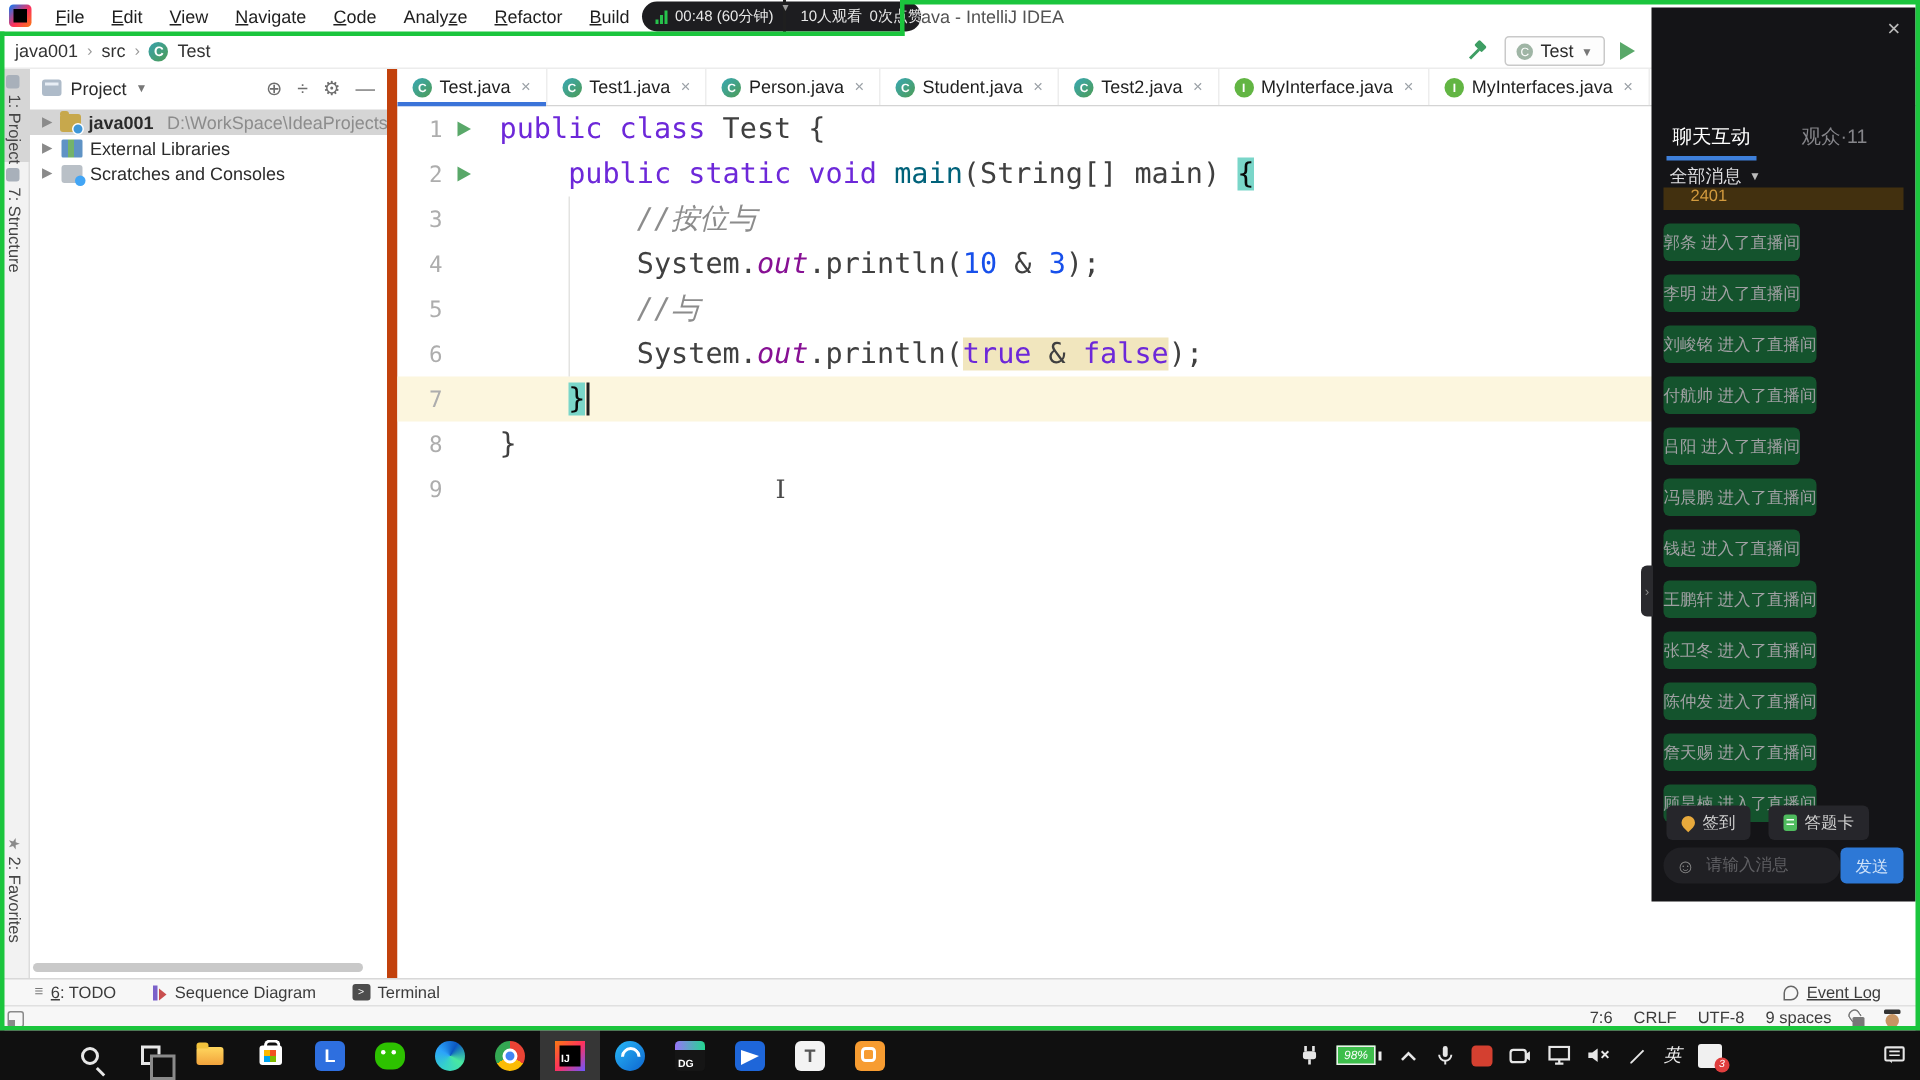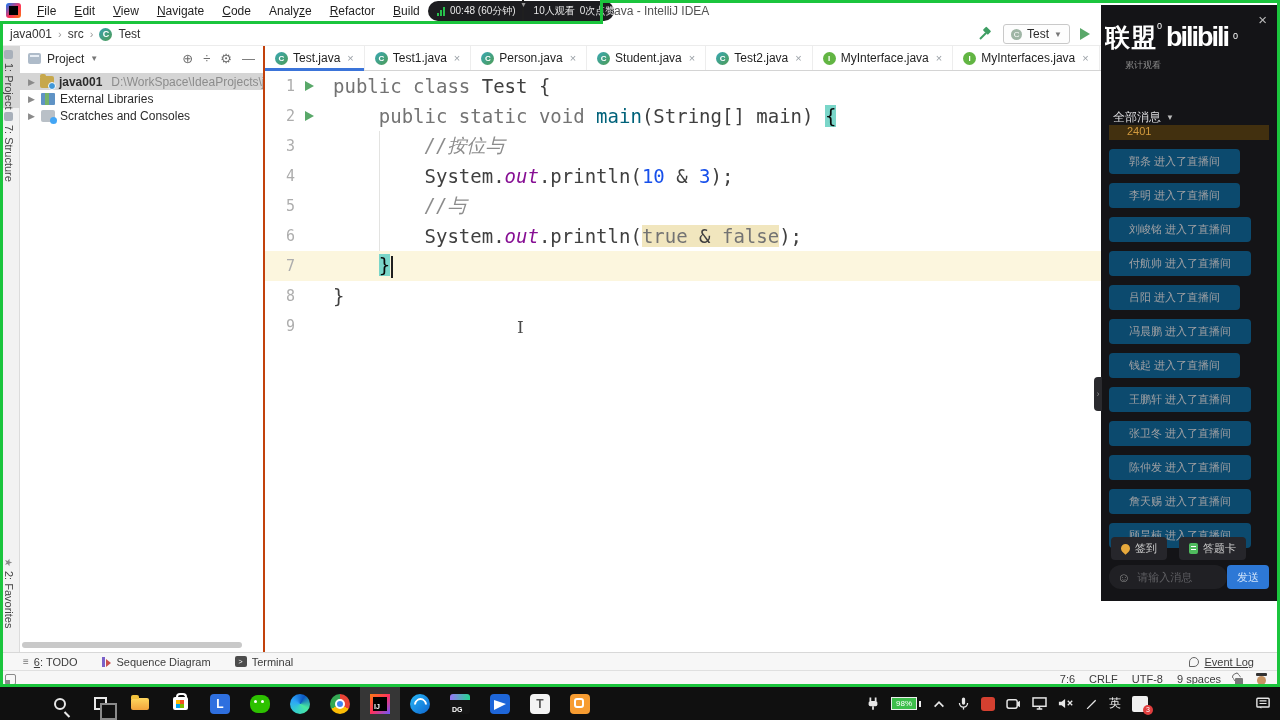--- a/index.html
+++ b/index.html
@@ -51,21 +51,21 @@
 
   
   .stripe{position:absolute;left:0;top:46px;width:20px;height:606px;background:#f2f2f2;border-right:1px solid #dcdcdc;}
   .stripe-item{position:absolute;left:15px;white-space:nowrap;font-size:11px;color:#454545;
                transform:rotate(90deg);transform-origin:left top;display:flex;align-items:center;gap:4px;}
   .stripe-hl{position:absolute;left:0;width:20px;background:#d6d6d6;}
   .sq-ic{display:inline-block;width:9px;height:9px;background:#a8b0ba;border-radius:2px;}
   .star-ic{color:#8a8a8a;font-size:10px;}
 
   
-  .ppanel{position:absolute;left:20px;top:46px;width:245px;height:606px;background:#fff;border-right:2px solid #c2410c;}
+  .ppanel{position:absolute;left:20px;top:46px;width:245px;height:606px;background:#fff;border-right:7px solid #c2410c;}
   .pp-header{position:absolute;left:0;top:0;width:100%;height:25px;display:flex;align-items:center;padding:0 8px;gap:6px;
              font-size:12px;color:#2b2b2b;}
   .pp-title-ic{width:13px;height:11px;background:#aebbc9;border-radius:2px;position:relative;}
   .pp-title-ic::after{content:"";position:absolute;left:2px;top:2px;right:2px;height:2px;background:#e8eef5;}
   .pp-header .dd{font-size:8px;color:#777;}
   .pp-tools{margin-left:auto;display:flex;align-items:center;gap:10px;color:#6e6e6e;font-size:13px;}
   .pp-tools span{cursor:default;}
   #ptree{position:absolute;left:0;top:27px;width:100%;}
   .trow{height:17px;display:flex;align-items:center;font-size:12px;color:#2b2b2b;padding-left:8px;gap:5px;white-space:nowrap;overflow:hidden;}
   .trow.sel{background:#d5d5d5;}
@@ -97,21 +97,21 @@
           font-family:"DejaVu Sans Mono","Liberation Mono",monospace;}
   .caret-line{position:absolute;left:0;top:180px;width:100%;height:30px;background:#fcf6de;}
   .iguide{position:absolute;left:114px;top:60px;width:1px;height:120px;background:#e3e3e1;}
   #code-lines{position:absolute;left:0;top:0;width:100%;}
   .crow{height:30px;display:flex;align-items:center;position:relative;}
   .lnum{width:30px;text-align:right;color:#adadad;font-size:15px;flex:none;}
   .gut{width:38px;flex:none;display:flex;align-items:center;padding-left:10px;}
   .runarrow{width:0;height:0;border-left:9px solid #59a869;border-top:5.5px solid transparent;border-bottom:5.5px solid transparent;}
   .codetext{font-size:19px;white-space:pre;letter-spacing:0;}
   .c-pl{color:#404040;}
-  .c-kw{color:#737373;}
+  .c-kw{color:#6d28d9;}
   .c-fn{color:#00627a;}
   .c-cm{color:#8c8c8c;font-style:italic;}
   .c-fd{color:#871094;font-style:italic;}
   .c-nm{color:#1750eb;}
   .c-br{background:#7ad6c9;color:#080808;}
   .c-hl{background:#f1e6be;}
   .caret{display:inline-block;width:2px;height:22px;background:#1f1f1f;vertical-align:middle;margin-left:1px;}
   .ibeam{position:absolute;left:252px;top:246px;font-family:"DejaVu Serif",serif;font-size:17px;color:#4a4a4a;}
 
   
@@ -125,21 +125,21 @@
   .wm .z2{position:absolute;left:128px;top:10px;font-size:9px;color:#fff;}
   .ltabs{position:absolute;left:0;top:74px;width:100%;height:24px;display:flex;align-items:center;gap:34px;padding-left:14px;}
   .ltab{font-size:13px;color:#85858a;position:relative;}
   .ltab.on{color:#fff;}
   .ltab.on::after{content:"";position:absolute;left:-4px;right:-4px;bottom:-7px;height:3px;background:#3e7fd9;}
   .lfilter{position:absolute;left:12px;top:104px;font-size:12px;color:#dfdfe2;display:flex;align-items:center;gap:5px;}
   .lfilter .dd{font-size:8px;color:#bbb;}
   .lbanner{position:absolute;left:8px;top:120px;width:160px;height:15px;background:#42300f;color:#d29a3e;
            font-size:11px;line-height:13px;padding-left:18px;overflow:hidden;}
   #chatlist{position:absolute;left:8px;top:144px;width:164px;display:flex;flex-direction:column;gap:9px;align-items:flex-start;}
-  .chip{background:#0c4a6e;color:#a0a0a3;font-size:11px;padding:5px 20px;border-radius:4px;white-space:nowrap;}
+  .chip{background:#14532d;color:#a0a0a3;font-size:11px;padding:5px 0;border-radius:4px;white-space:nowrap;}
   .lactions{position:absolute;left:10px;top:532px;display:flex;gap:12px;}
   .achip{background:#26262b;border-radius:4px;padding:4px 10px;font-size:11px;color:#cfcfcf;display:flex;align-items:center;gap:5px;}
   .ic-checkin{width:9px;height:9px;border-radius:50% 50% 50% 0;background:#e7a93c;transform:rotate(-45deg);}
   .ic-card{width:9px;height:11px;background:#4fbb5e;border-radius:2px;position:relative;}
   .ic-card::after{content:"";position:absolute;left:2px;top:3px;width:5px;height:1px;background:#fff;box-shadow:0 3px 0 #fff;}
   .linput{position:absolute;left:8px;top:560px;width:118px;height:24px;border-radius:13px;background:#202024;
           display:flex;align-items:center;padding:0 8px;gap:5px;}
   .linput .emo{color:#8a8a8a;font-size:13px;}
   .linput input{background:transparent;border:none;outline:none;width:80px;font-size:11px;color:#ddd;}
   .linput input::placeholder{color:#5f5f63;}
@@ -202,21 +202,21 @@
   .ic-swirl::after{content:"";position:absolute;left:4px;top:4px;width:9px;height:9px;border:2px solid #fff;border-radius:50%;border-right-color:transparent;border-bottom-color:transparent;transform:rotate(45deg);}
   .ic-dg{width:20px;height:20px;border-radius:3px;background:#151515;position:relative;overflow:hidden;}
   .ic-dg::before{content:"";position:absolute;left:0;top:0;width:100%;height:6px;background:linear-gradient(90deg,#9775f8,#22d88f);}
   .ic-dg::after{content:"DG";position:absolute;left:2px;bottom:1px;color:#fff;font-size:7px;font-weight:bold;}
   .ic-bird{width:20px;height:20px;border-radius:4px;background:#1e66d9;position:relative;}
   .ic-bird::after{content:"";position:absolute;left:4px;top:6px;width:0;height:0;border-left:12px solid #fff;border-top:4px solid transparent;border-bottom:6px solid transparent;}
   .ic-typora{width:20px;height:20px;border-radius:4px;background:#f3f3f3;color:#555;font-size:12px;font-weight:bold;display:flex;align-items:center;justify-content:center;}
   .ic-orange{width:20px;height:20px;border-radius:4px;background:#f79c31;position:relative;}
   .ic-orange::after{content:"";position:absolute;left:4px;top:4px;width:10px;height:10px;border:2px solid #fff;border-radius:3px;box-sizing:border-box;}
 
-  .tray{position:absolute;right:10px;top:687px;height:33px;display:flex;gap:11px;z-index:75;}
+  .tray{position:absolute;right:10px;top:687px;height:33px;display:flex;gap:11px;z-index:75;font-style:italic;}
   .tray .ti{display:flex;align-items:center;justify-content:center;position:relative;color:#e6e6e6;}
   .battery{display:flex;align-items:center;gap:2px;}
   .batt-body{width:26px;height:13px;border:1px solid #eee;background:#3dbe4b;color:#fff;font-size:8px;
              display:flex;align-items:center;justify-content:center;}
   .batt-tip{width:2px;height:6px;background:#eee;}
   .ime{font-size:12px;color:#eee;}
   .badge-app{width:16px;height:16px;background:#f0f0f0;border-radius:2px;position:relative;}
   .badge{position:absolute;right:-5px;bottom:-3px;min-width:10px;height:10px;border-radius:5px;background:#e03e3e;
          color:#fff;font-size:7px;line-height:10px;text-align:center;padding:0 1px;}
   .red-app{width:14px;height:14px;border-radius:3px;background:#d44030;}
@@ -426,25 +426,24 @@
           <span class="lnum" data-interactable="false">9</span>
           <span class="gut" data-interactable="false"></span>
           <span class="codetext" data-interactable="false"></span>
         </div>
       </div>
     <div class="ibeam" data-interactable="false">I</div>
   </div>
 
   <div class="live" data-interactable="false">
     <span class="close" data-interactable="true">×</span>
-    <div class="wm" data-interactable="false">
-      <span class="league" data-interactable="false">联盟</span><span class="z1" data-interactable="false">0</span><span class="blogo" data-interactable="false">bilibili</span>
-      <span class="stat" data-interactable="false">累计观看</span>
-      <span class="z2" data-interactable="false">0</span>
-    </div>
+    <div class="ltabs" id="ltabs" data-interactable="false">
+        <div class="ltab on" data-interactable="true">聊天互动</div>
+        <div class="ltab" data-interactable="true">观众·11</div>
+      </div>
     <div class="lfilter" data-interactable="true">
       <span data-interactable="false">全部消息</span>
       <span class="dd" data-interactable="false">▼</span>
     </div>
     <div class="lbanner" data-interactable="false">2401</div>
     <div id="chatlist" data-interactable="false">
         <span class="chip" data-interactable="false">郭条 进入了直播间</span>
         <span class="chip" data-interactable="false">李明 进入了直播间</span>
         <span class="chip" data-interactable="false">刘峻铭 进入了直播间</span>
         <span class="chip" data-interactable="false">付航帅 进入了直播间</span>

